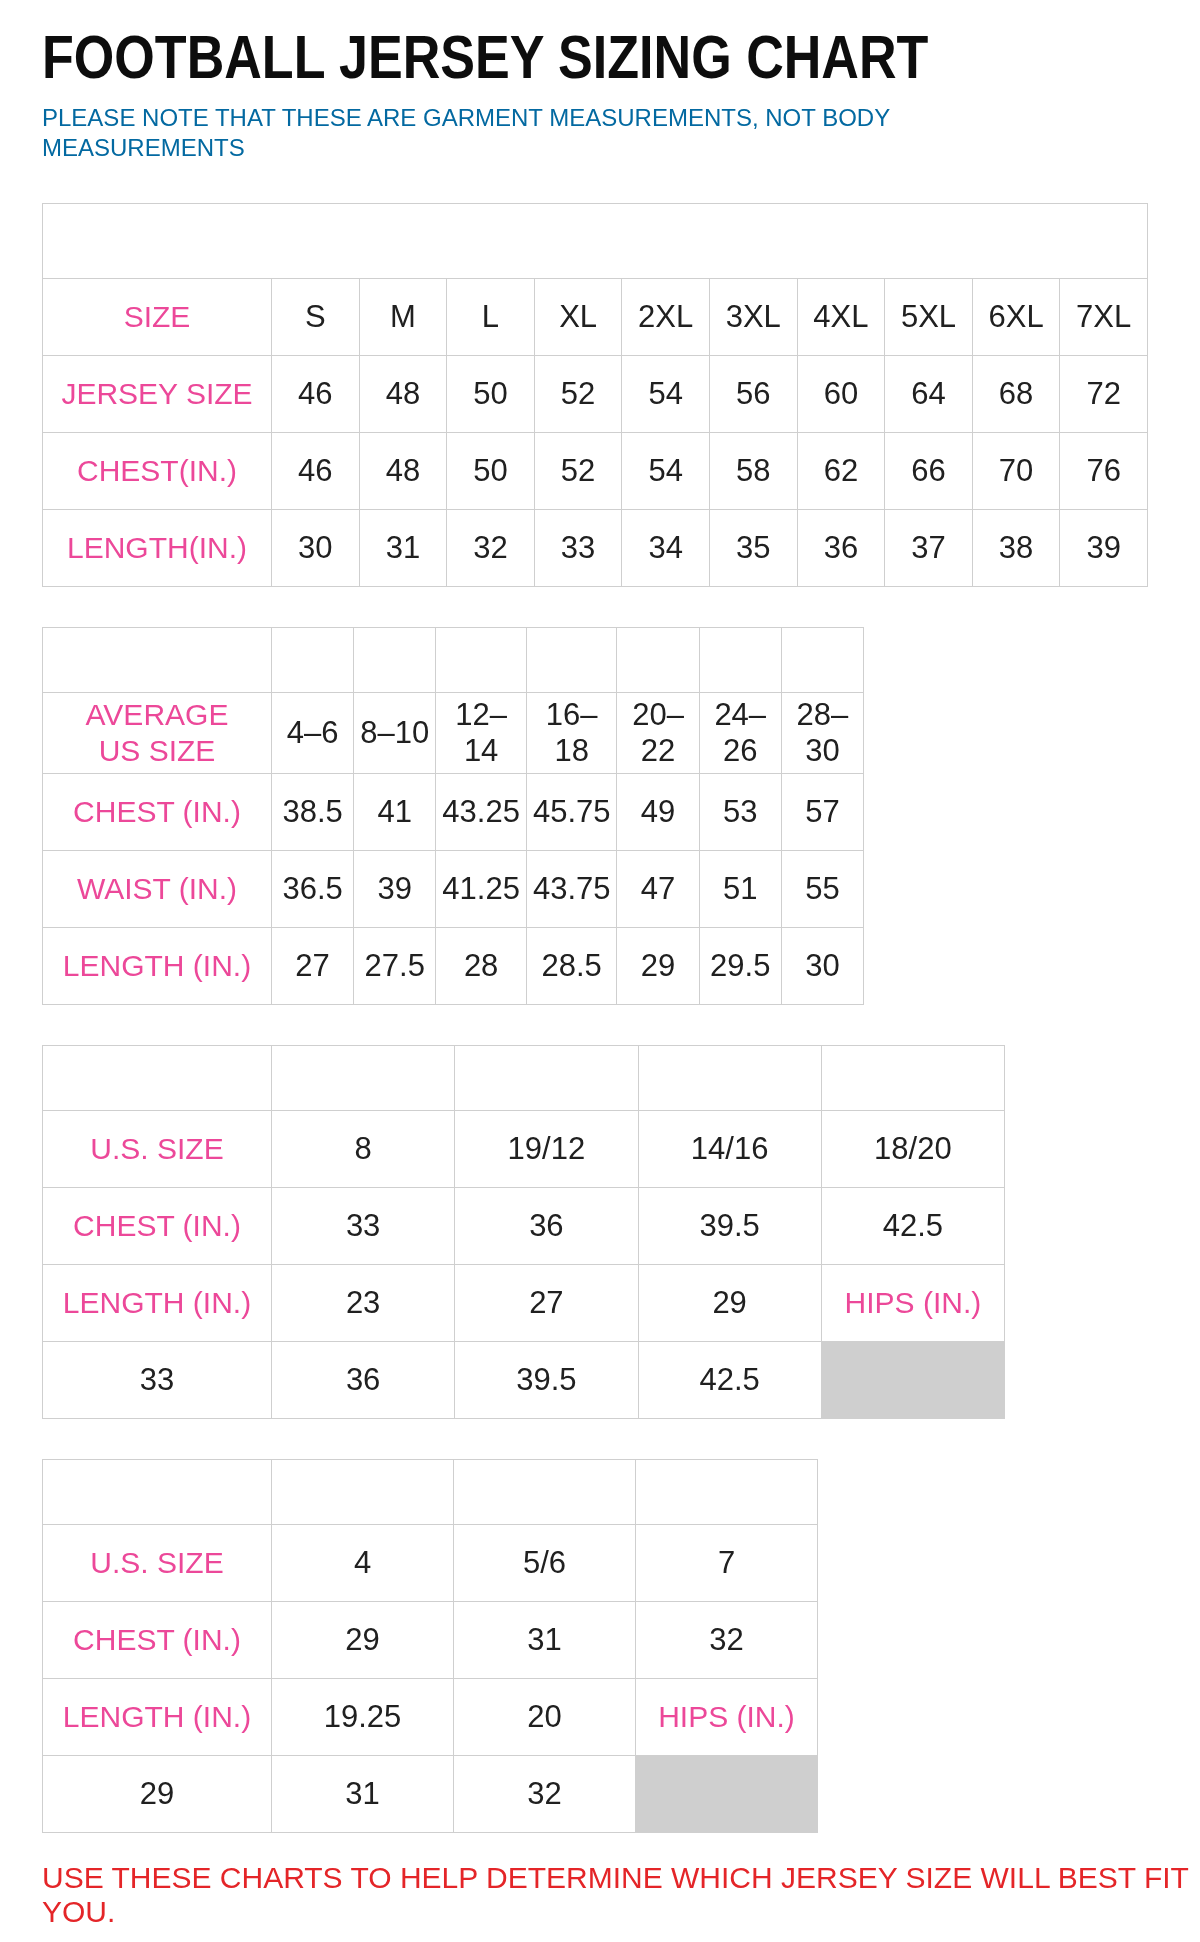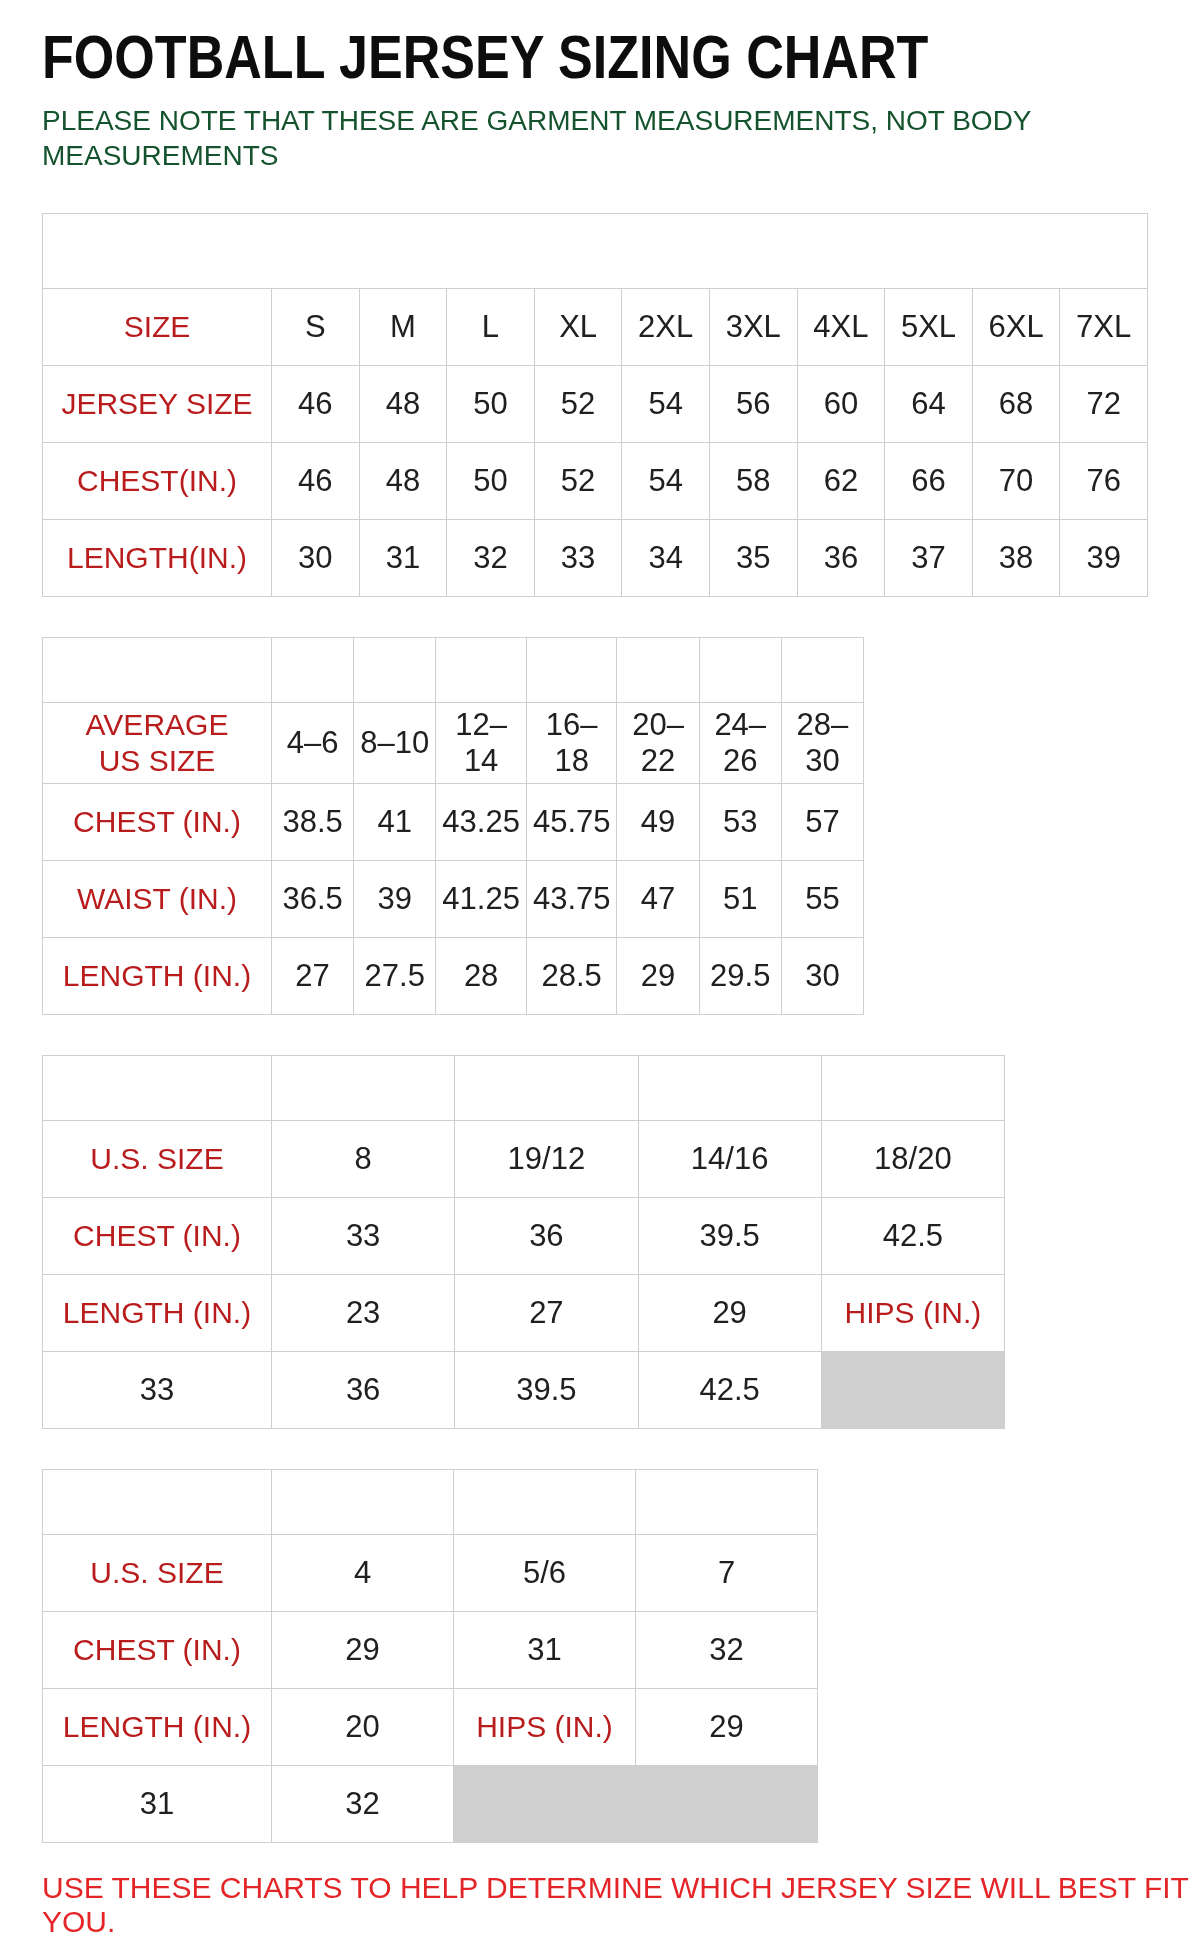--- a/index.html
+++ b/index.html
@@ -16,22 +16,22 @@
     font-weight: bold;
     color: #0d0d0d;
     letter-spacing: 0px;
     white-space: nowrap;
     transform: scaleX(0.84);
     transform-origin: left top;
     line-height: 1.05;
   }
   .subtitle {
     margin-top: 14px;
-    color: #14532d;
-    font-size: 28px;
+    color: #0369a1;
+    font-size: 24px;
     line-height: 1.25;
     white-space: pre-line;
     max-width: 1130px;
   }
   .sizing-table {
     display: grid;
     gap: 1px;
     background: #cfcfcf;          
     border: 1px solid #cfcfcf;
     margin-top: 40px;
@@ -58,21 +58,21 @@
     min-height: 64px;
   }
   .cell {
     font-size: 31px;
     color: #202020;
     min-height: 76px;
     padding: 4px 6px;
   }
   .rlabel {
     font-size: 30px;
-    color: #b91c1c;
+    color: #ec4899;
     white-space: pre-line;
     line-height: 1.2;
   }
   .t-mens      { width: 1106px; }
   .t-womens    { width: 822px;  }
   .t-boys      { width: 963px;  }
   .t-preschool { width: 776px;  }
   .footer {
     margin-top: 28px;
     color: #e42528;
@@ -214,20 +214,21 @@
     <div class="hcell">L</div>
     <div class="cell rlabel">U.S. SIZE</div>
     <div class="cell">4</div>
     <div class="cell">5/6</div>
     <div class="cell">7</div>
     <div class="cell rlabel">CHEST (IN.)</div>
     <div class="cell">29</div>
     <div class="cell">31</div>
     <div class="cell">32</div>
     <div class="cell rlabel">LENGTH (IN.)</div>
+    <div class="cell">19.25</div>
     <div class="cell">20</div>
     <div class="cell rlabel">HIPS (IN.)</div>
     <div class="cell">29</div>
     <div class="cell">31</div>
     <div class="cell">32</div>
   </div>
 
 <p class="footer">USE THESE CHARTS TO HELP DETERMINE WHICH JERSEY SIZE WILL BEST FIT YOU.</p>
 
 </body></html>

